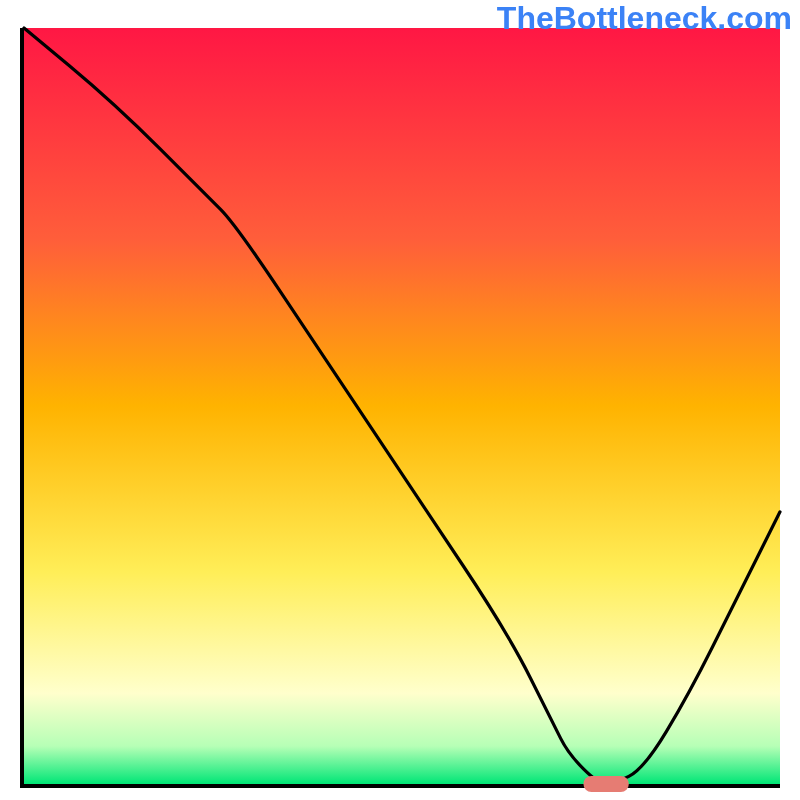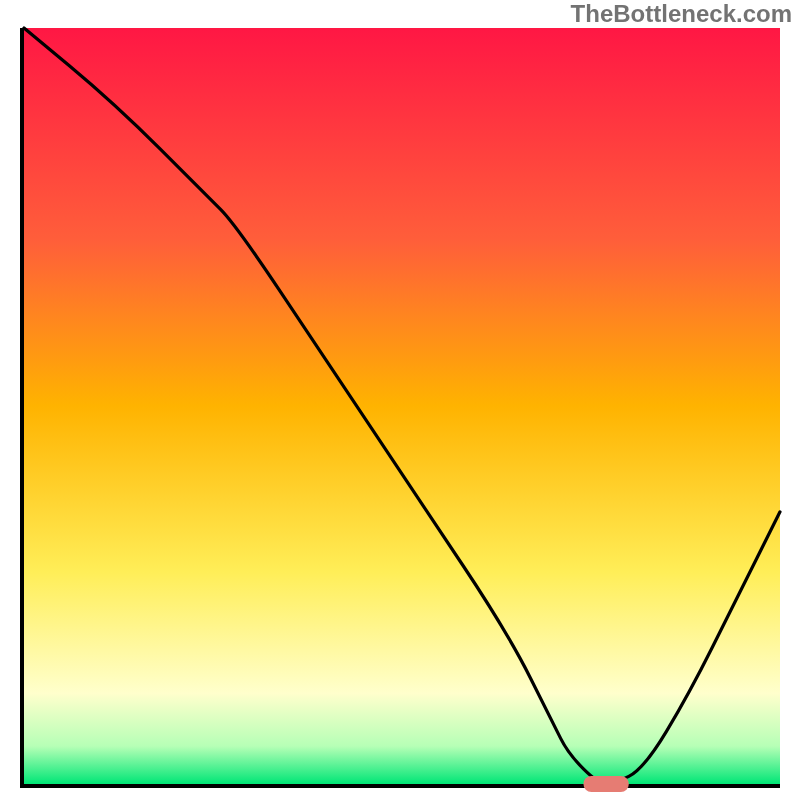--- a/index.html
+++ b/index.html
@@ -13,23 +13,23 @@
   }
   .container {
     position: relative;
     width: 800px;
     height: 800px;
   }
   .watermark {
     position: absolute;
     top: 0px;
     right: 8px;
-    font-size: 24px;
+    font-size: 32px;
     font-weight: bold;
-    color: #737373;
+    color: #3b82f6;
     z-index: 10;
   }
   .plot {
     position: absolute;
     left: 20px;
     top: 28px;
     width: 760px;
     height: 760px;
     border-left: 4px solid #000;
     border-bottom: 4px solid #000;

